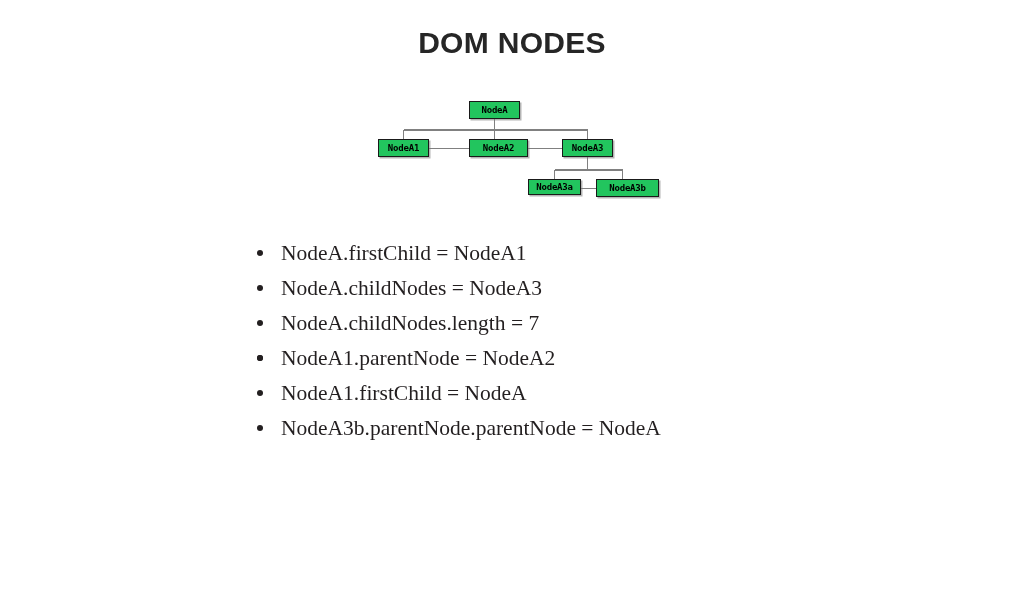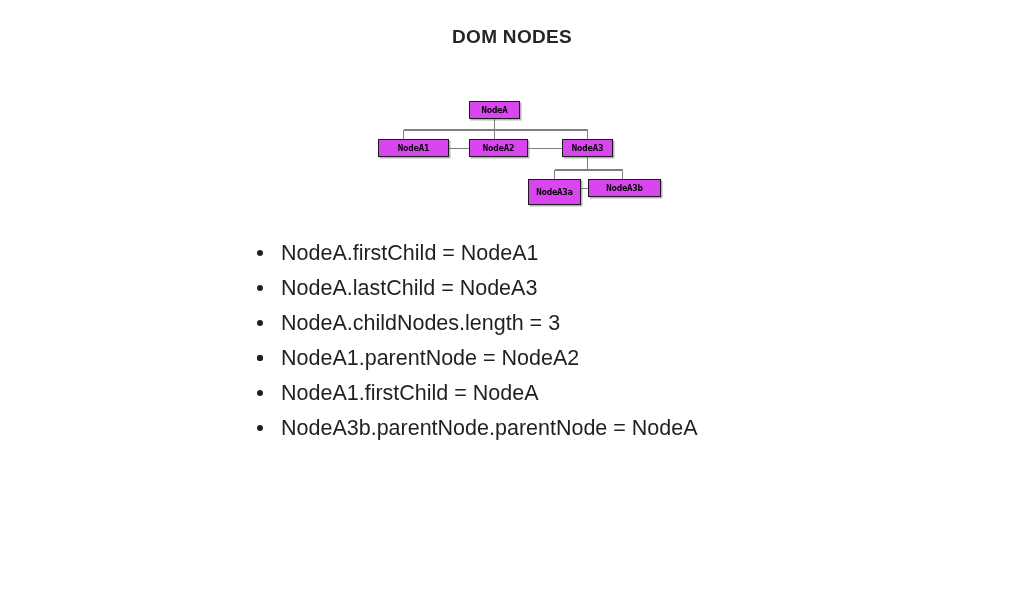--- a/index.html
+++ b/index.html
@@ -16,80 +16,81 @@
     color: #231f20;
   }
 
   
   #slide-title {
     position: absolute;
     top: 26px;
     left: 0;
     width: 1024px;
     text-align: center;
-    font-size: 19px;
+    font-size: 30px;
     font-weight: bold;
     letter-spacing: 0.3px;
     color: #262626;
   }
 
   
   #tree-diagram {
     position: absolute;
     left: 360px;
     top: 92px;
     width: 300px;
     height: 115px;
   }
   #tree-diagram svg {
     position: absolute;
     left: 0;
     top: 0;
   }
   .tree-node {
     position: absolute;
-    background: #d946ef;
+    background: #22c55e;
     border: 1.4px solid #1a1a1a;
     box-shadow: 1.5px 1.5px 0 rgba(120,120,120,0.55);
     color: #000000;
     font-family: "DejaVu Sans Mono", "Liberation Mono", monospace;
     font-weight: bold;
     font-size: 9px;
     letter-spacing: -0.2px;
     display: flex;
     align-items: center;
     justify-content: center;
     box-sizing: border-box;
     white-space: nowrap;
   }
 
   
   #node-a      { left: 109px; top:  9px; width: 51px; height: 18px; }
-  #node-a1     { left:  18px; top: 47px; width: 71px; height: 18px; }
+  #node-a1     { left:  18px; top: 47px; width: 51px; height: 18px; }
   #node-a2     { left: 109px; top: 47px; width: 59px; height: 18px; }
   #node-a3     { left: 202px; top: 47px; width: 51px; height: 18px; }
-  #node-a3a    { left: 168px; top: 87px; width: 53px; height: 26px; }
-  #node-a3b    { left: 228px; top: 87px; width: 73px; height: 18px; }
+  #node-a3a    { left: 168px; top: 87px; width: 53px; height: 16px; }
+  #node-a3b    { left: 236px; top: 87px; width: 63px; height: 18px; }
 
   
   #property-list {
     position: absolute;
     left: 255px;
     top: 236px;
     margin: 0;
     padding: 0;
     list-style: none;
   }
   #property-list li {
     position: relative;
     padding-left: 26px;
     font-size: 21.5px;
     line-height: 35px;
     color: #231f20;
     white-space: nowrap;
+    font-family: Liberation Serif, serif;
   }
   #property-list li .bullet {
     position: absolute;
     left: 2px;
     top: 14px;
     width: 6px;
     height: 6px;
     background: #231f20;
     border-radius: 50%;
   }
@@ -137,25 +138,25 @@
   <div class="tree-node" id="node-a3b">NodeA3b</div>
 </div>
 
 <ul id="property-list">
   <li>
     <span class="bullet"></span>
     <span>NodeA.firstChild = NodeA1</span>
   </li>
   <li>
     <span class="bullet"></span>
-    <span>NodeA.lastChild = NodeA3</span>
+    <span>NodeA.childNodes = NodeA3</span>
   </li>
   <li>
     <span class="bullet"></span>
-    <span>NodeA.childNodes.length = 3</span>
+    <span>NodeA.childNodes.length = 7</span>
   </li>
   <li>
     <span class="bullet"></span>
   </li>
   <li>
     <span class="bullet"></span>
     <span>NodeA1.parentNode = NodeA2</span>
   </li>
   <li>
     <span class="bullet"></span>

